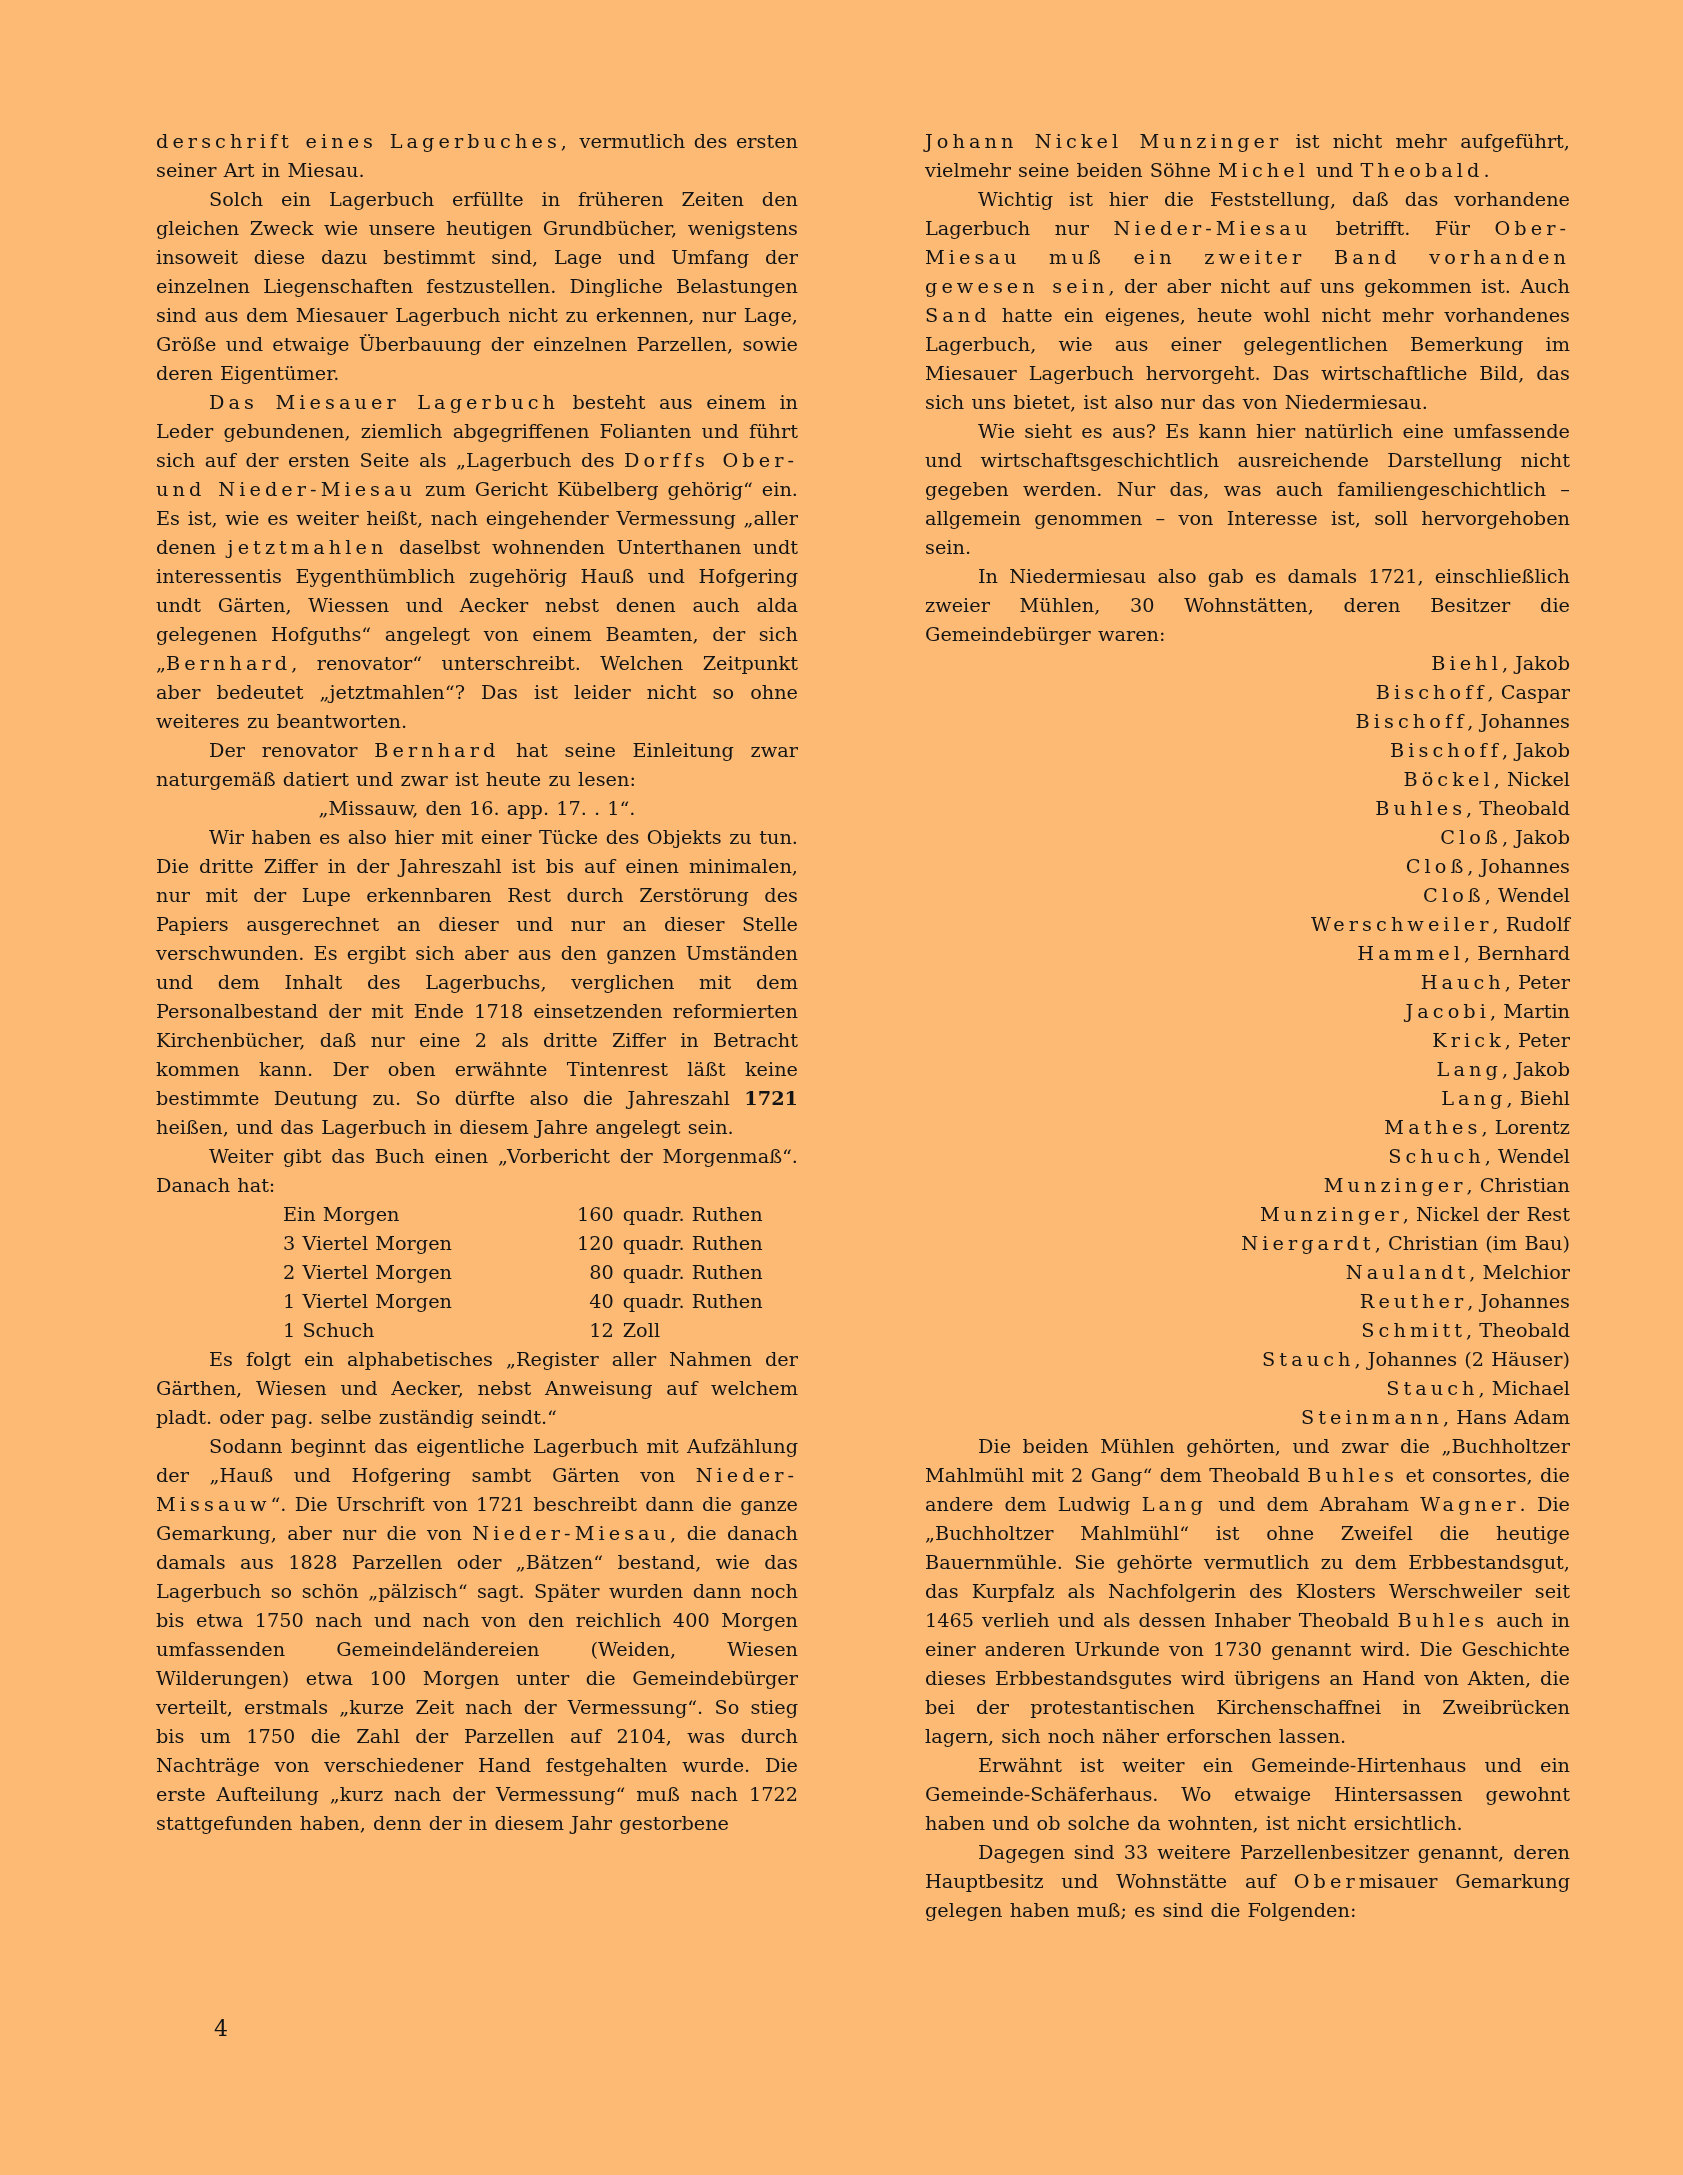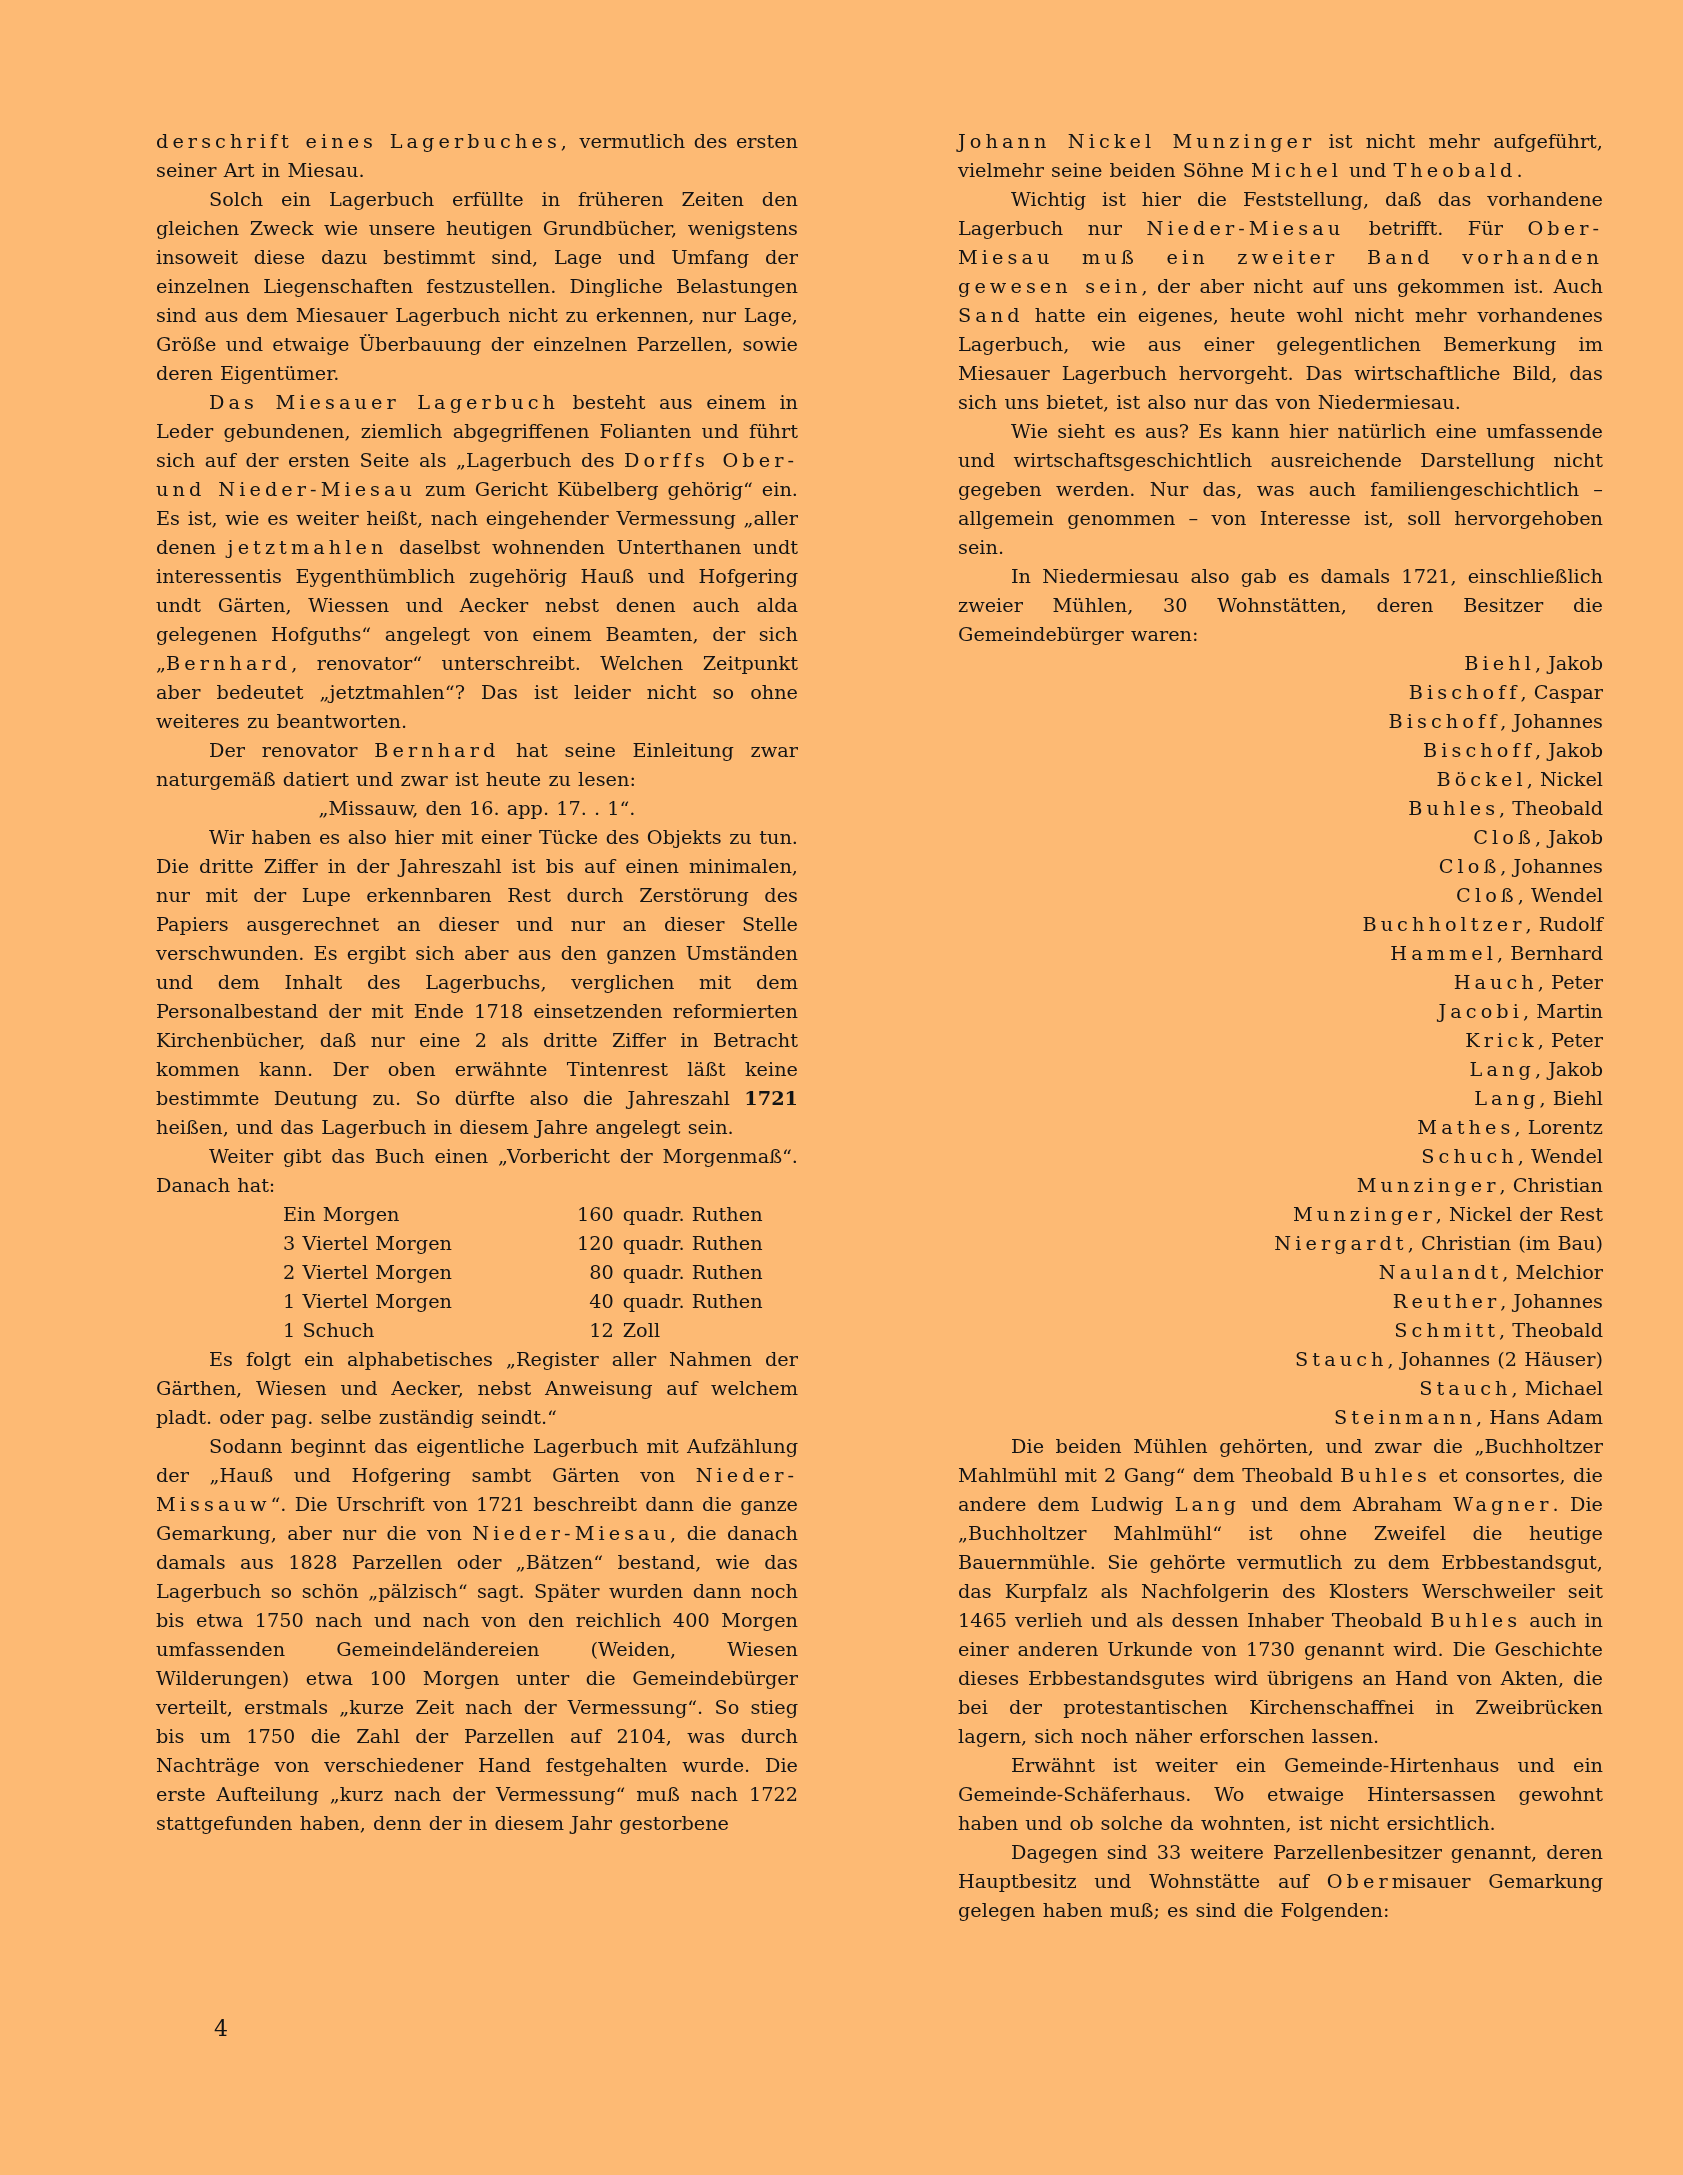--- a/index.html
+++ b/index.html
@@ -14,21 +14,21 @@
   .page { position:absolute; inset:0; background:#fdba74; }
   .column {
     position:absolute;
     top:127px;
     font-size:19.3px;
     line-height:29px;
     text-align:justify;
     word-spacing:1px;
   }
   #col-left  { left:156px;  width:642px; }
-  #col-right { left:958px;  width:645px; }
+  #col-right { left:925px;  width:645px; }
   .para { margin:0; text-indent:53px; }
   .para.noindent { text-indent:0; }
   .quote { margin:0; text-align:center; text-indent:0; }
   .seg-g { letter-spacing:0.21em; }
   .seg-b { font-weight:bold; }
   .measure-table { margin:0; }
   .mrow { display:flex; text-align:left; }
   .mlabel { flex:0 0 289px; margin-left:127px; white-space:nowrap; }
   .mvalue { white-space:nowrap; }
   .mnum  { display:inline-block; width:3.4ch; text-align:right; margin-right:9px; }
@@ -87,21 +87,21 @@
       <div class="names">
         <div class="name-line"><span class="seg-g">Biehl</span><span class="seg-n">, Jakob</span></div>
         <div class="name-line"><span class="seg-g">Bischoff</span><span class="seg-n">, Caspar</span></div>
         <div class="name-line"><span class="seg-g">Bischoff</span><span class="seg-n">, Johannes</span></div>
         <div class="name-line"><span class="seg-g">Bischoff</span><span class="seg-n">, Jakob</span></div>
         <div class="name-line"><span class="seg-g">Böckel</span><span class="seg-n">, Nickel</span></div>
         <div class="name-line"><span class="seg-g">Buhles</span><span class="seg-n">, Theobald</span></div>
         <div class="name-line"><span class="seg-g">Cloß</span><span class="seg-n">, Jakob</span></div>
         <div class="name-line"><span class="seg-g">Cloß</span><span class="seg-n">, Johannes</span></div>
         <div class="name-line"><span class="seg-g">Cloß</span><span class="seg-n">, Wendel</span></div>
-        <div class="name-line"><span class="seg-g">Buchholtzer</span><span class="seg-n">, Rudolf</span></div>
+        <div class="name-line"><span class="seg-g">Werschweiler</span><span class="seg-n">, Rudolf</span></div>
         <div class="name-line"><span class="seg-g">Hammel</span><span class="seg-n">, Bernhard</span></div>
         <div class="name-line"><span class="seg-g">Hauch</span><span class="seg-n">, Peter</span></div>
         <div class="name-line"><span class="seg-g">Jacobi</span><span class="seg-n">, Martin</span></div>
         <div class="name-line"><span class="seg-g">Krick</span><span class="seg-n">, Peter</span></div>
         <div class="name-line"><span class="seg-g">Lang</span><span class="seg-n">, Jakob</span></div>
         <div class="name-line"><span class="seg-g">Lang</span><span class="seg-n">, Biehl</span></div>
         <div class="name-line"><span class="seg-g">Mathes</span><span class="seg-n">, Lorentz</span></div>
         <div class="name-line"><span class="seg-g">Schuch</span><span class="seg-n">, Wendel</span></div>
         <div class="name-line"><span class="seg-g">Munzinger</span><span class="seg-n">, Christian</span></div>
         <div class="name-line"><span class="seg-g">Munzinger</span><span class="seg-n">, Nickel der Rest</span></div>

